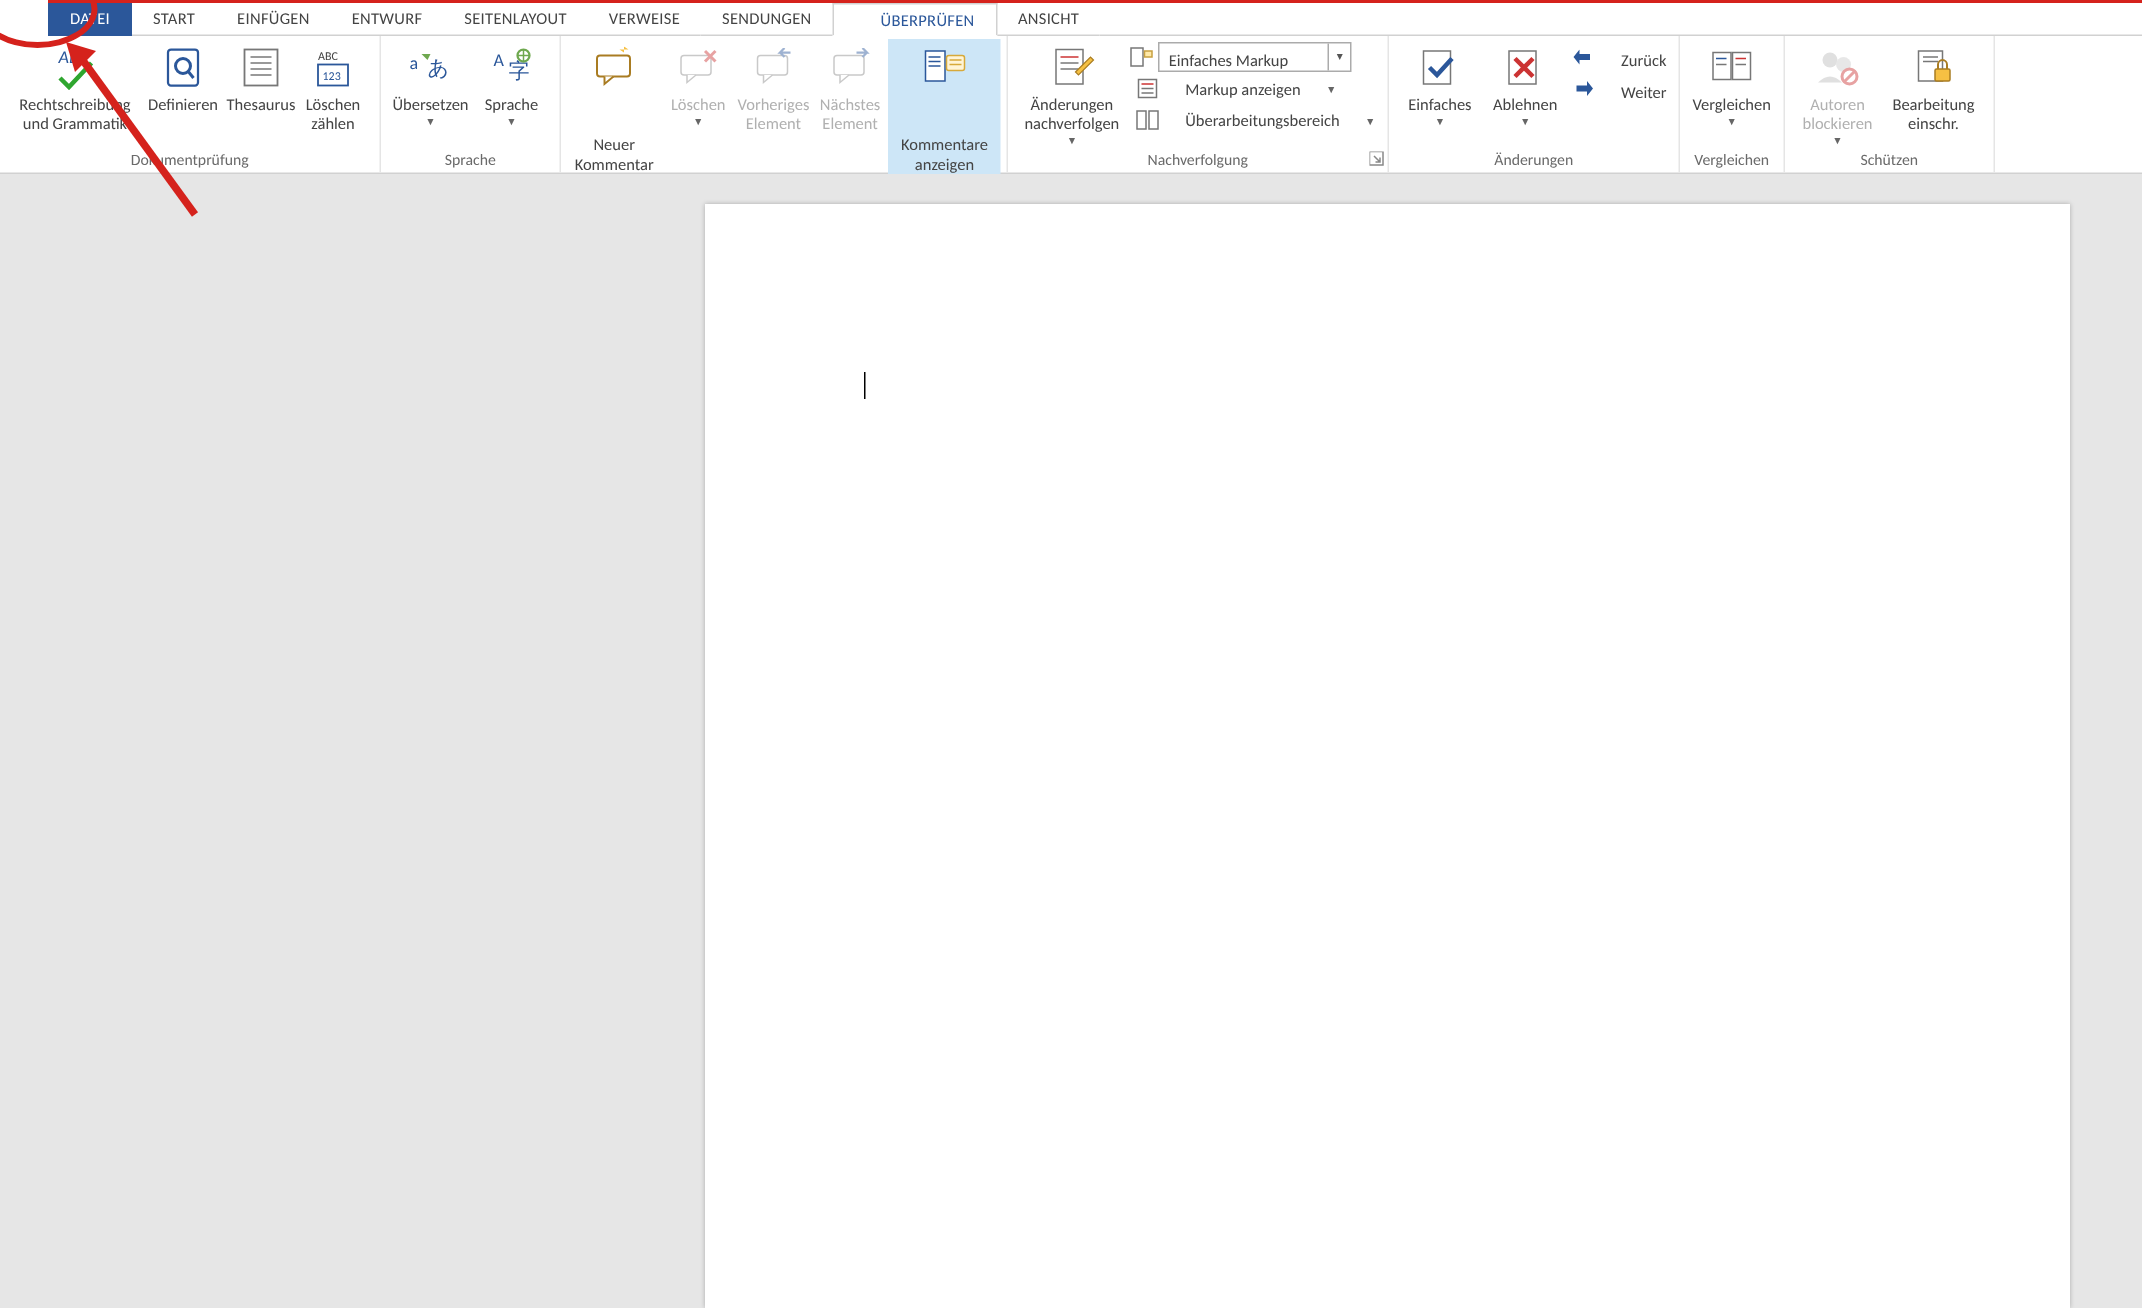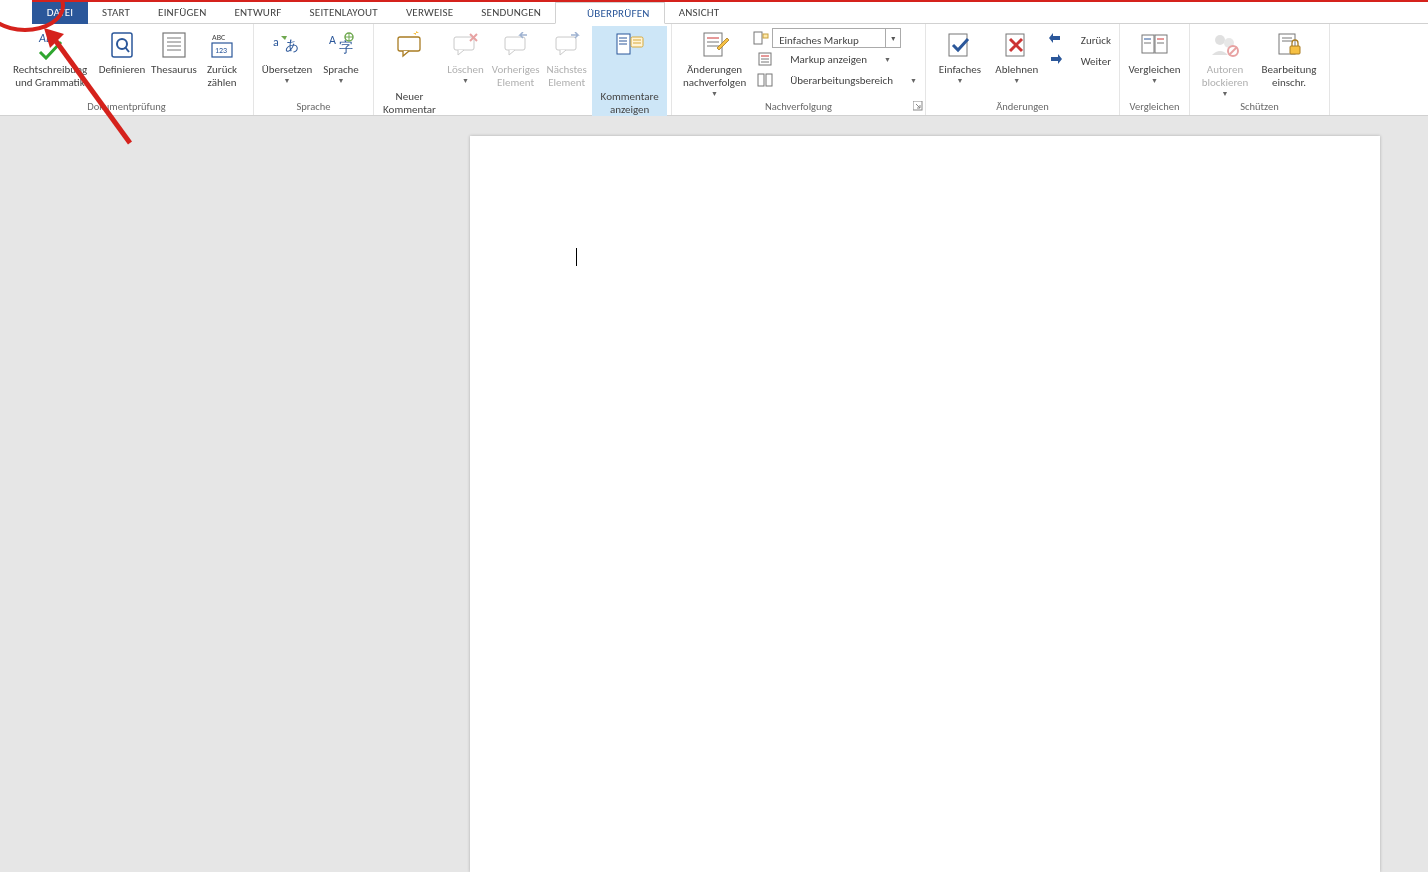--- a/index.html
+++ b/index.html
@@ -95,21 +95,21 @@
         <div class="lbl">Thesaurus</div>
       </div>
       <div class="big-btn" style="width:44px">
         <div class="ic">
           <svg width="28" height="30">
               <text x="4" y="10" font-size="8" fill="#444">ABC</text>
               <rect x="4" y="13" width="20" height="14" fill="#fff" stroke="#2b579a" stroke-width="1.2"></rect>
               <text x="7" y="23" font-size="8" fill="#2b579a">123</text>
             </svg>
         </div>
-        <div class="lbl">Zurück zählen</div>
+        <div class="lbl">Löschen zählen</div>
       </div>
     </div>
     <div class="group-title">Dokumentprüfung</div>
   </div>
 
   <div class="group" style="width:120px">
     <div class="group-body">
       <div class="big-btn" style="width:58px">
         <div class="ic">
           <svg width="32" height="30">

